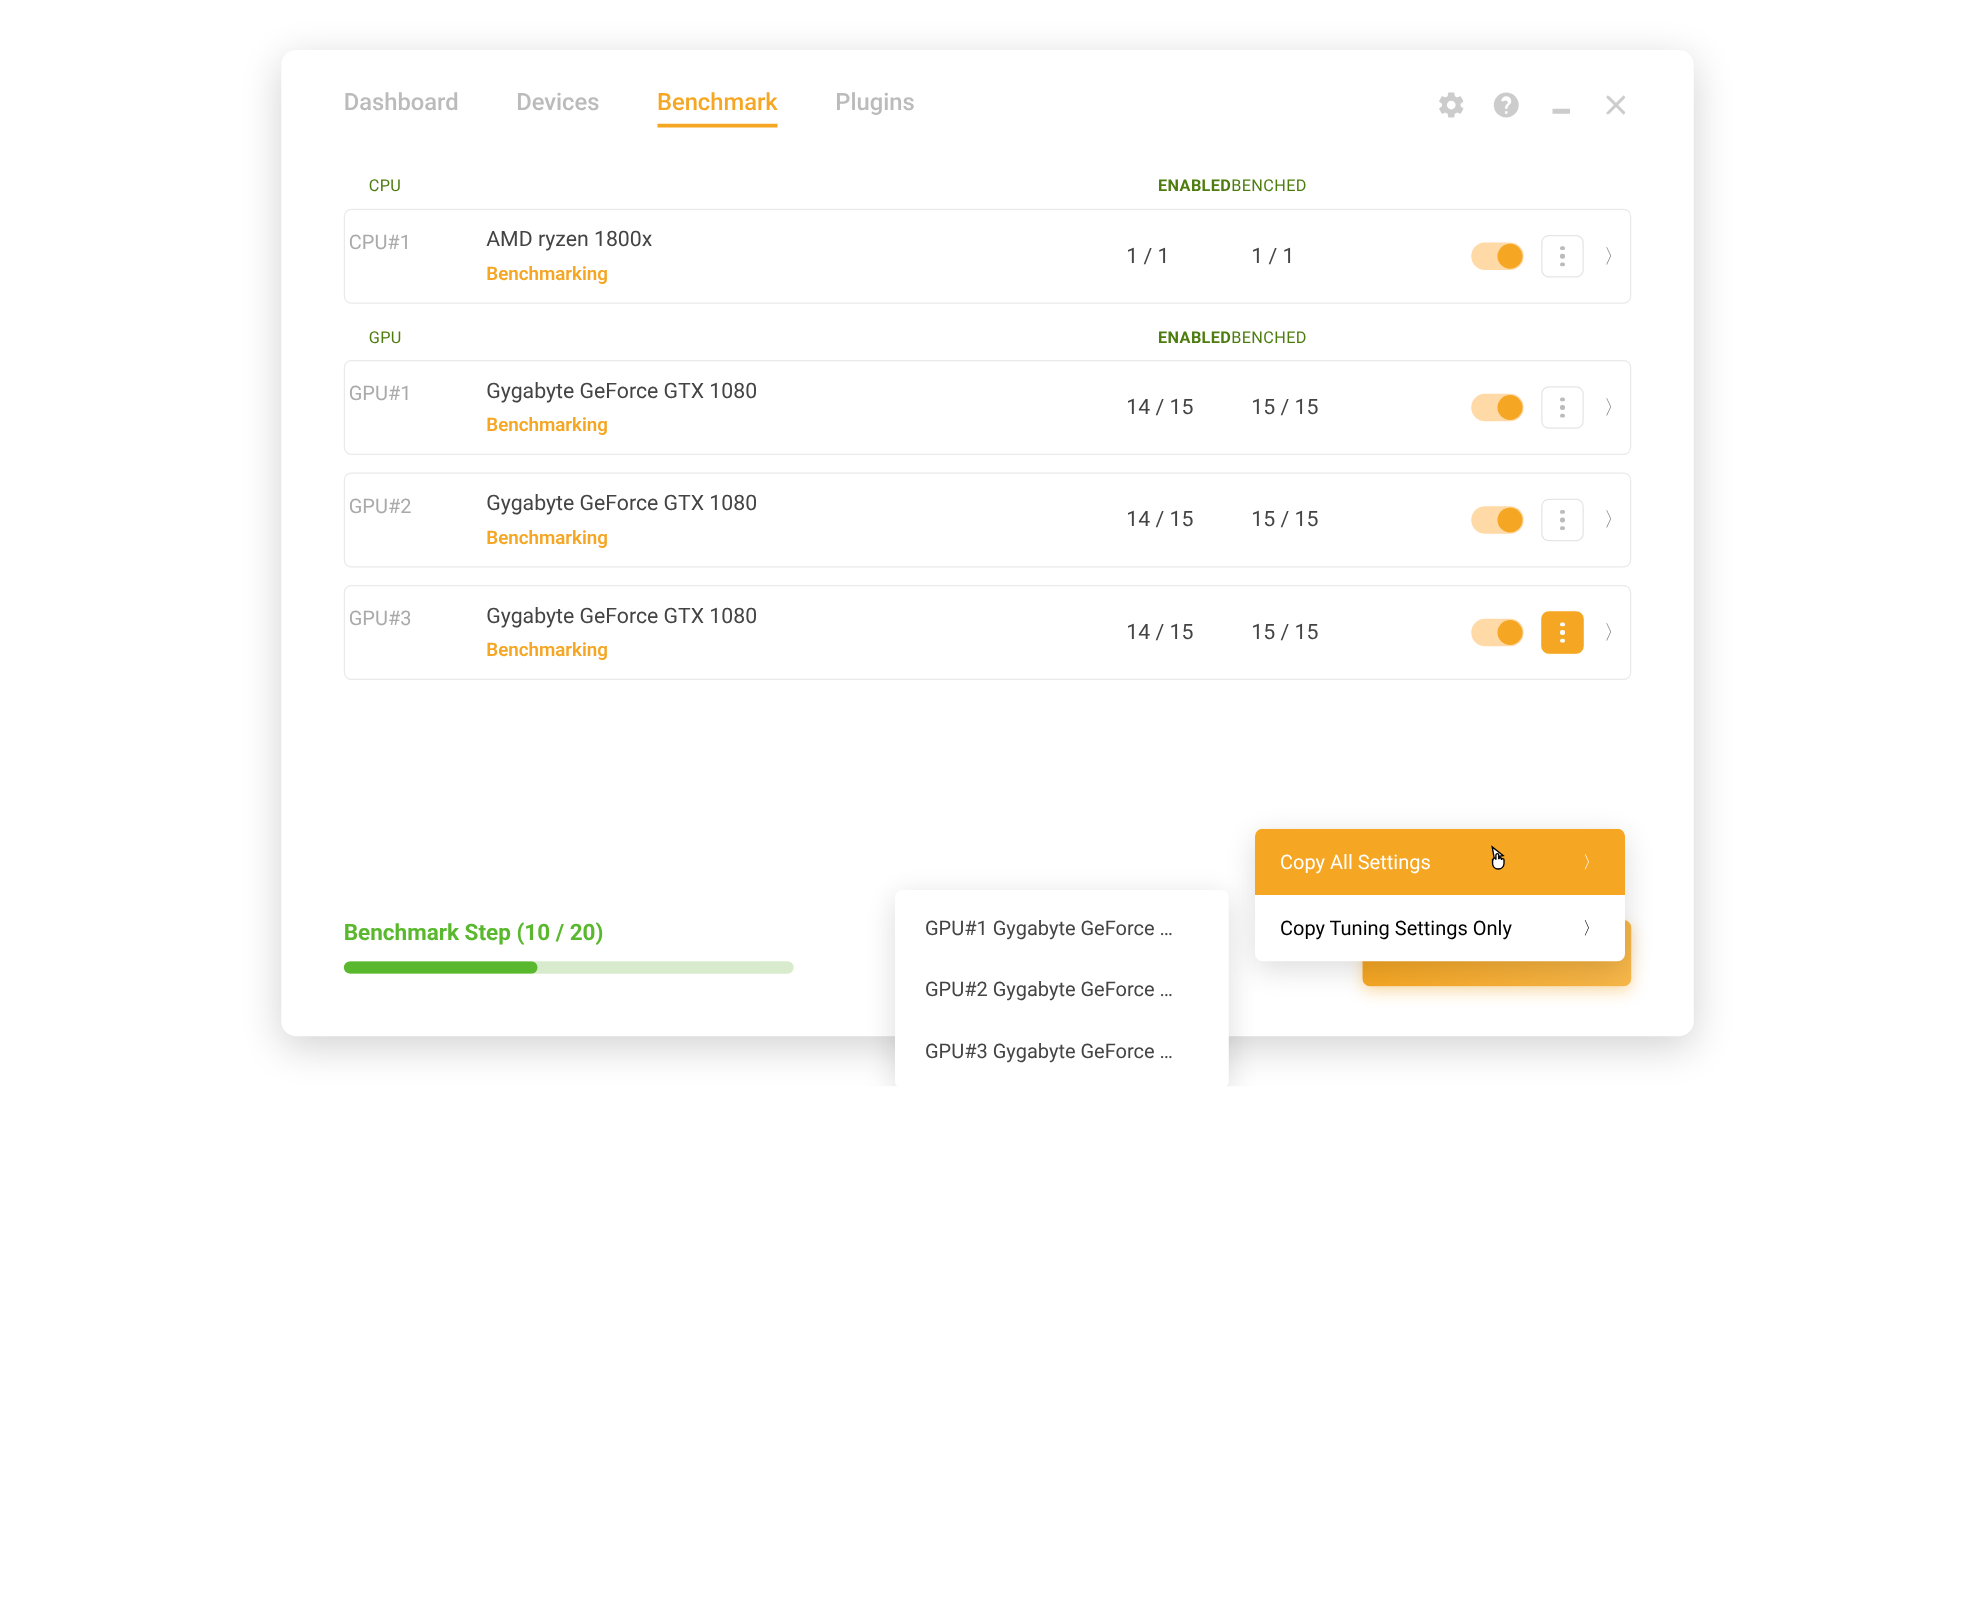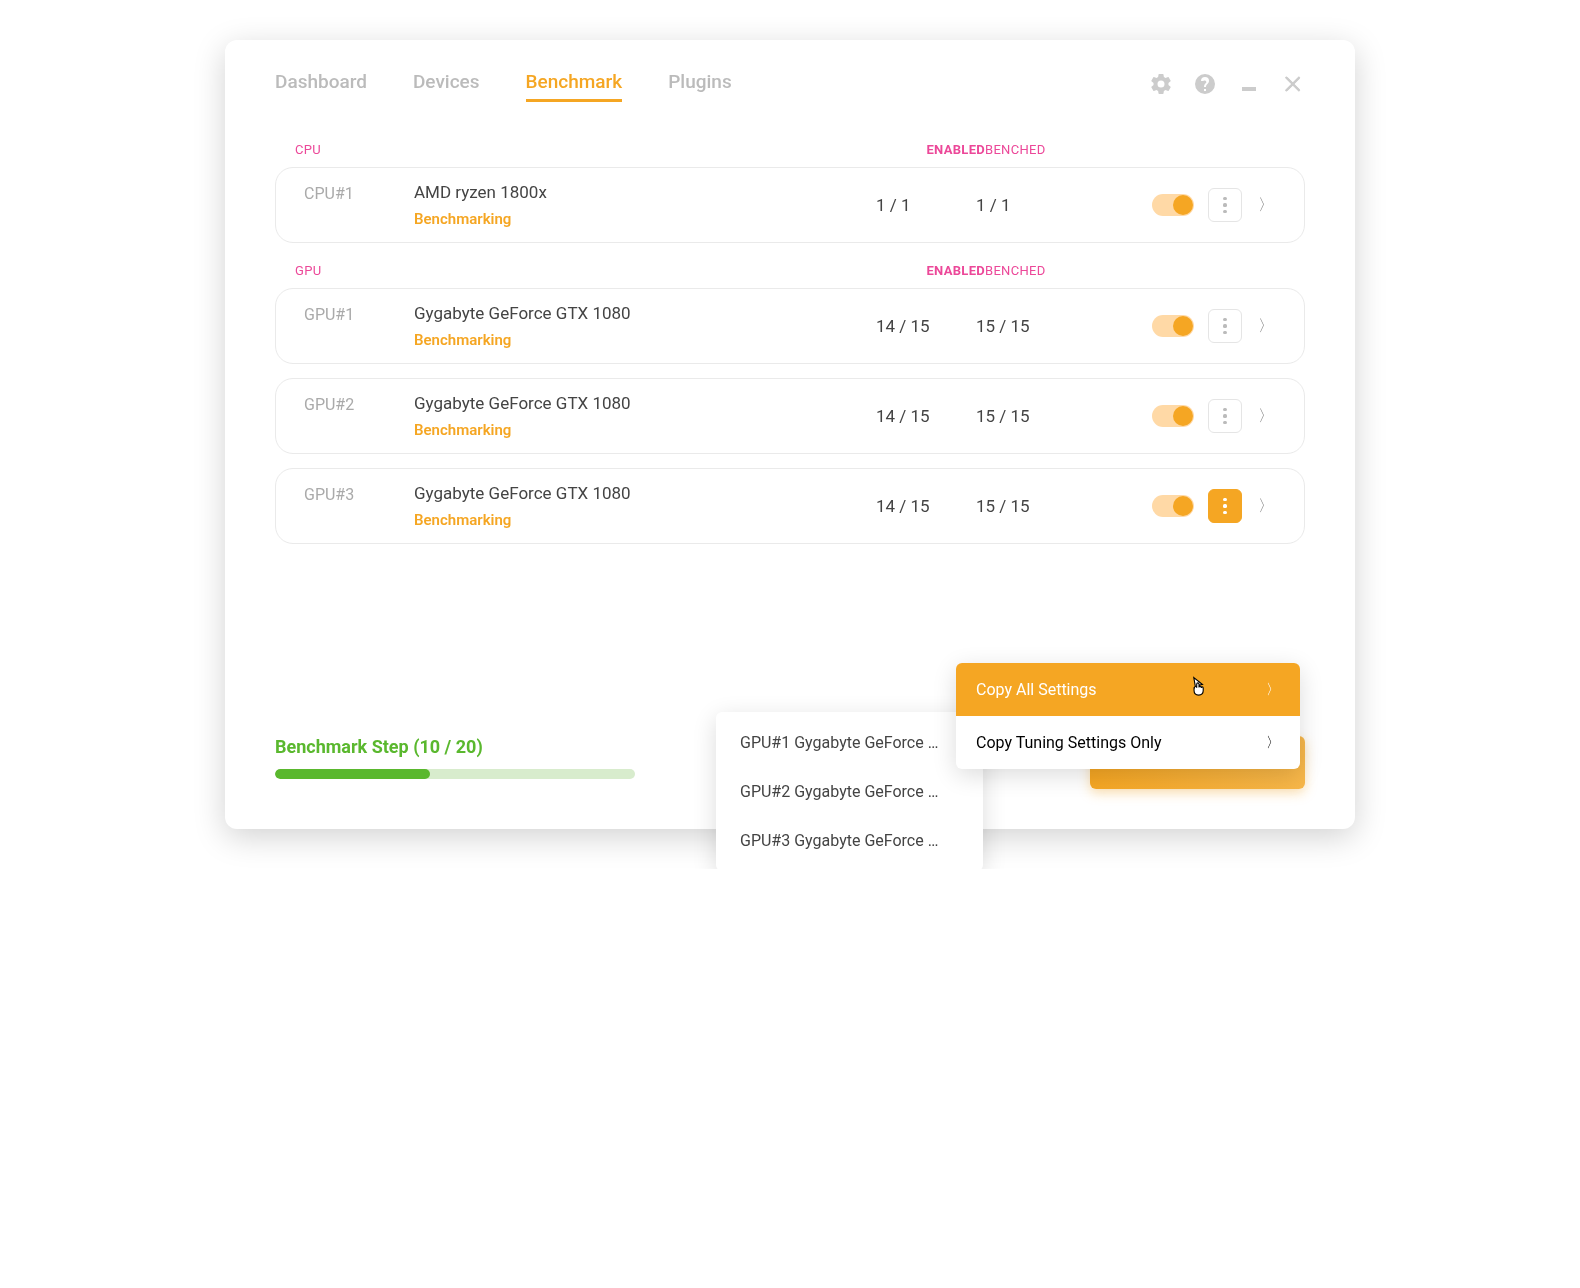--- a/index.html
+++ b/index.html
@@ -10,44 +10,44 @@
   .tabs{display:flex;gap:46px;}
   .tab{font-size:19px;color:#bbb;font-weight:500;padding-bottom:6px;cursor:pointer;}
   .tab.active{color:#f5a623;border-bottom:3px solid #f5a623;text-align:right;}
   .hicons{display:flex;gap:20px;align-items:center;color:#ccc;}
   .hicon{cursor:pointer;}
   .hicon svg{width:24px;height:24px;fill:#ccc;}
   
   .section-title{font-size:20px;color:#444;margin-bottom:22px;}
   .section-title .accent{color:#f5a623;font-weight:600;}
   
-  .thead{display:flex;padding:0 20px 10px 20px;font-size:13px;color:#ec4899;letter-spacing:0.3px;}
+  .thead{display:flex;padding:0 20px 10px 20px;font-size:13px;color:#4d7c0f;letter-spacing:0.3px;}
   .thead .c-name{flex:1;}
   .thead .c-enabled{width:100px;text-align:right;font-weight:bold;}
   .thead .c-benched{width:100px;text-align:left;}
   .thead .c-controls{width:200px;}
-  .row{display:flex;align-items:center;border:1px solid #eaeaea;border-radius:18px;padding:14px 28px;margin-bottom:14px;background:#fff;}
+  .row{display:flex;align-items:center;border:1px solid #eaeaea;border-radius:6px;padding:14px 3px;margin-bottom:14px;background:#fff;}
   .row .c-id{width:70px;font-size:16px;color:#aaa;align-self:flex-start;padding-top:2px;}
   .row .c-name{flex:1;margin-left:40px;}
   .row .dev-name{font-size:17px;color:#444;}
   .row .dev-status{font-size:15px;color:#f5a623;font-weight:600;margin-top:8px;}
   .row .c-enabled,.row .c-benched{width:100px;font-size:17px;color:#444;}
   .row .c-controls{width:200px;display:flex;align-items:center;justify-content:flex-end;gap:14px;}
   
   .toggle{width:42px;height:22px;background:#ffd9a6;border-radius:11px;position:relative;cursor:pointer;}
   .toggle .knob{width:20px;height:20px;background:#f5a623;border-radius:50%;position:absolute;top:1px;right:1px;}
   
   .kebab{width:34px;height:34px;border:1px solid #e5e5e5;border-radius:6px;display:flex;align-items:center;justify-content:center;cursor:pointer;background:#fff;}
   .kebab.active{background:#f5a623;border-color:#f5a623;}
   .kebab .dots{display:flex;flex-direction:column;gap:3px;}
   .kebab .dots span{width:3.2px;height:3.2px;background:#bbb;border-radius:50%;}
   .kebab.active .dots span{background:#fff;}
   .chev{color:#888;font-size:16px;cursor:pointer;padding:0 2px;}
   
-  .dropdown{position:absolute;right:55px;top:623px;width:344px;background:#fff;border-radius:6px;box-shadow:0 6px 24px rgba(0,0,0,0.14);overflow:hidden;z-index:10;}
+  .dropdown{position:absolute;right:55px;top:623px;width:296px;background:#fff;border-radius:6px;box-shadow:0 6px 24px rgba(0,0,0,0.14);overflow:hidden;z-index:10;}
   .dd-item{display:flex;align-items:center;justify-content:space-between;padding:17px 20px;font-size:16px;cursor:pointer;}
   .dd-item.hl{background:#f5a623;color:#fff;}
   .dd-item .sm-chev{font-size:14px;}
   .dd-item.hl .sm-chev{color:#fff;}
   .cursor{position:absolute;right:145px;top:635px;z-index:11;pointer-events:none;}
   .cursor svg{width:22px;height:22px;}
   
   .submenu{position:absolute;right:372px;top:672px;width:267px;background:#fff;border-radius:6px;box-shadow:0 6px 24px rgba(0,0,0,0.14);overflow:hidden;z-index:9;padding:6px 0;}
   .sm-item{padding:15px 24px;font-size:16px;color:#444;cursor:pointer;white-space:nowrap;overflow:hidden;text-overflow:ellipsis;}
   

